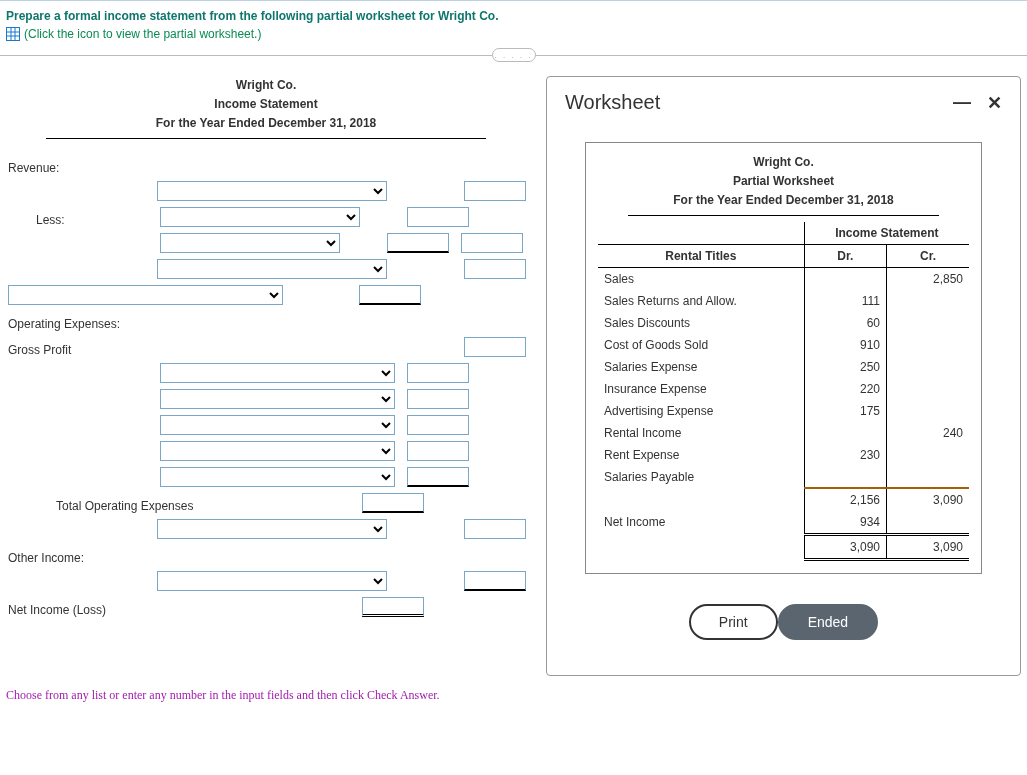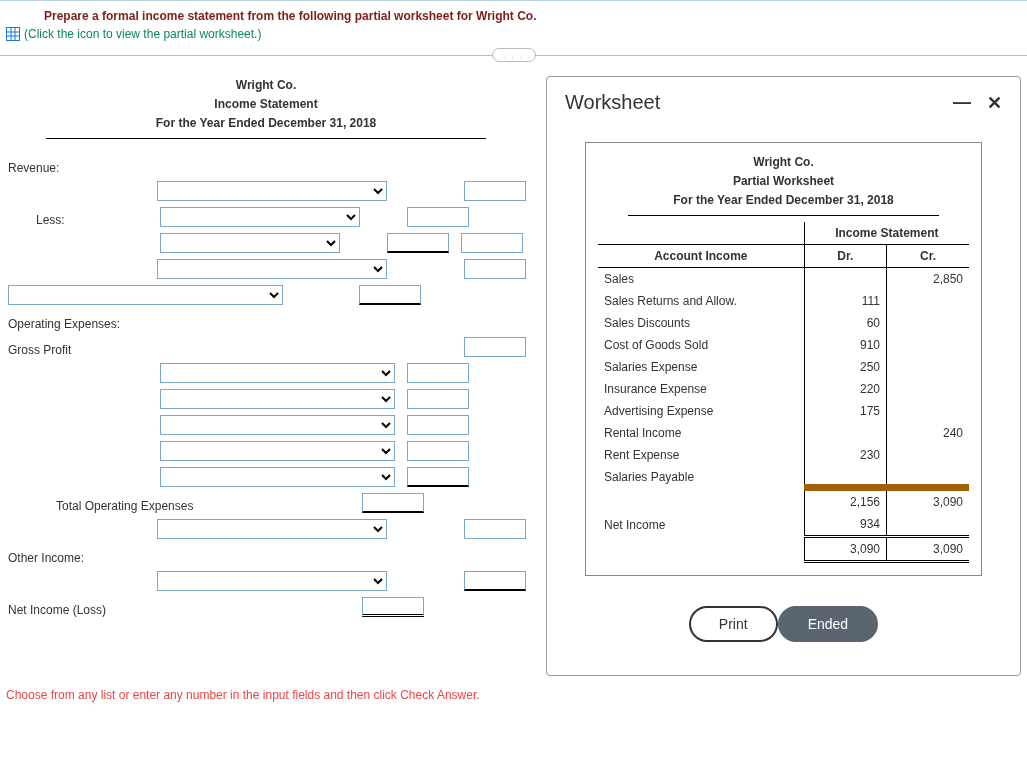--- a/index.html
+++ b/index.html
@@ -10,23 +10,22 @@
     color: #333;
     background: #fff;
     width: 1027px;
   }
   .top-bar {
     border-top: 1px solid #bcd3e6;
     padding: 8px 6px 4px 6px;
   }
   .instruction-line {
     font-weight: bold;
-    color: #7f1d1d;
+    color: #0f766e;
     margin-bottom: 4px;
-    margin-left: 38px;
   }
   .link-line {
     color: #0a8a55;
     display: flex;
     align-items: center;
     gap: 4px;
   }
   .grid-icon {
     width: 14px; height: 14px;
     display: inline-block;
@@ -141,21 +140,21 @@
   table.ws td, table.ws th {
     padding: 4px 6px;
     font-size: 12px;
   }
   table.ws th {
     font-weight: bold;
     text-align: center;
   }
   .bl { border-left: 1px solid #000; }
   .bb { border-bottom: 1px solid #000; }
-  .bt { border-top: 7px solid #a16207; }
+  .bt { border-top: 2px solid #a16207; }
   .ar { text-align: right; }
   .al { text-align: left; }
   .btn-row {
     display:flex;
     justify-content:center;
     margin-top: 30px;
   }
   .btn {
     border-radius: 18px;
     padding: 8px 28px;
@@ -167,21 +166,22 @@
     border: 2px solid #333;
     color:#333;
   }
   .btn-solid {
     background:#5a6570;
     border: 2px solid #5a6570;
     color:#fff;
   }
   .footer {
     padding: 6px;
-    color:#ef4444;
+    color:#a21caf;
+    font-family:Liberation Serif, serif;
   }
   .dbl-top { border-top: 3px double #000; }
 </style>
 </head>
 <body>
 
 <div class="top-bar">
   <div class="instruction-line">Prepare a formal income statement from the following partial worksheet for Wright Co.</div>
   <div class="link-line">
     <span class="grid-icon">
@@ -323,21 +323,21 @@
         <div>For the Year Ended December 31, 2018</div>
         <div class="hline2"></div>
       </div>
       <table class="ws">
         <tbody>
             <tr>
           <th class="bb" style="width:55%"></th>
           <th class="bl bb" colspan="2">Income Statement</th>
         </tr>
         <tr>
-          <th class="bb">Account Income</th>
+          <th class="bb">Rental Titles</th>
           <th class="bl bb" style="width:22%">Dr.</th>
           <th class="bl bb" style="width:22%">Cr.</th>
         </tr>
         </tbody>
           <tbody id="ws-rows">
             <tr>
               <td class="al">Sales</td>
               <td class="bl ar"></td>
               <td class="bl ar">2,850</td>
             </tr>

